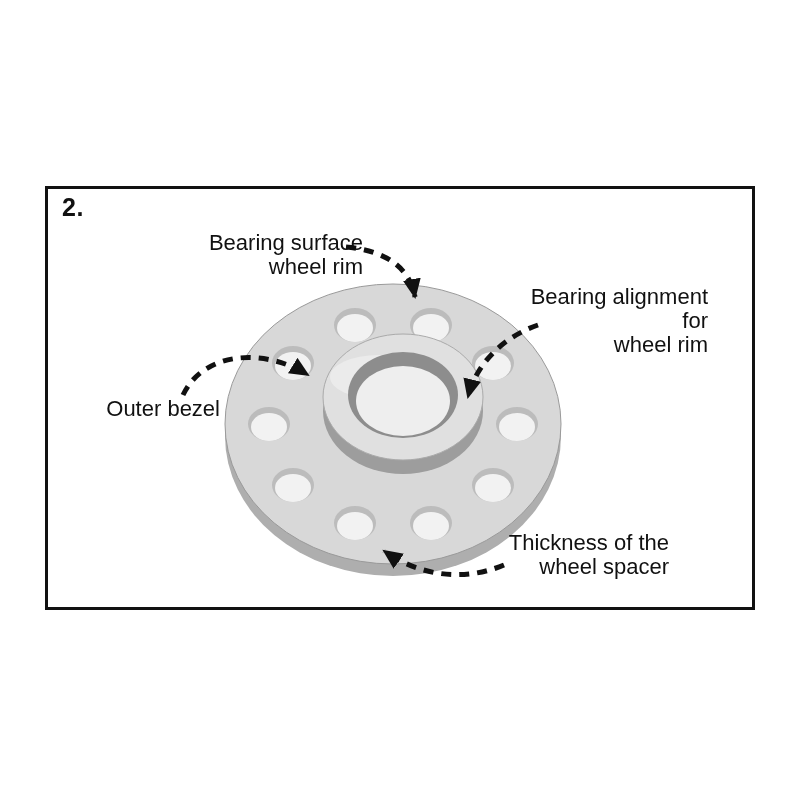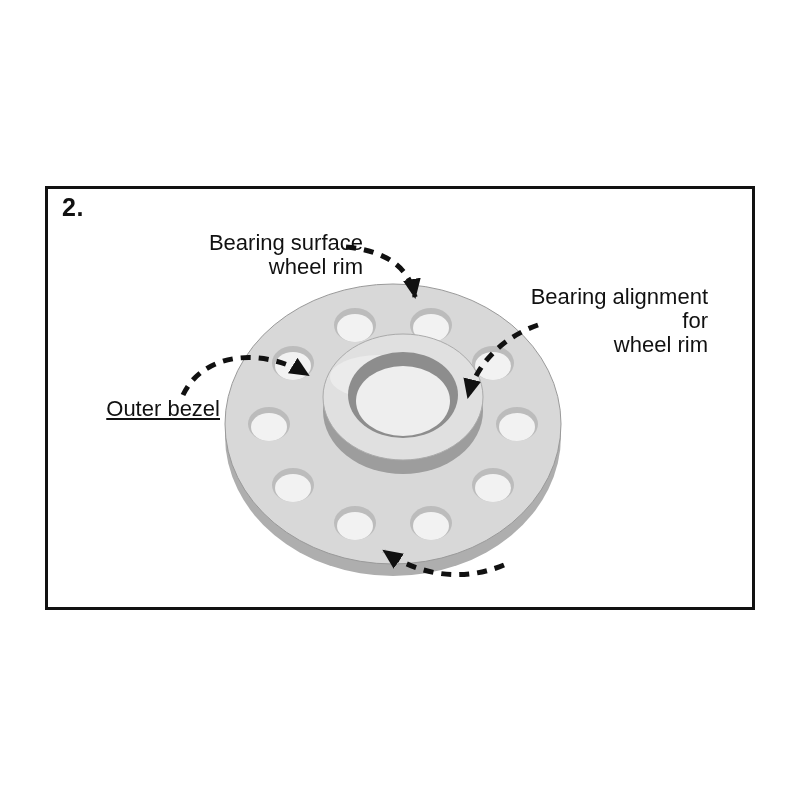--- a/index.html
+++ b/index.html
@@ -38,21 +38,21 @@
   .label {
     position: absolute;
     font-size: 22px;
     line-height: 24px;
     white-space: pre-line;
     text-align: right;
     color: #111111;
   }
   .label-bearing   { left: 140px; top: 42px;  width: 175px; }
   .label-center    { left: 460px; top: 96px;  width: 200px; }
-  .label-bezel     { left: 52px;  top: 208px; width: 120px; text-decoration: underline; }
+  .label-bezel     { left: 52px;  top: 208px; width: 120px; }
   .label-thickness { left: 456px; top: 342px; width: 165px; }
 </style>
 </head>
 <body>
 
 <div class="canvas">
   <div class="frame">
 
     <svg class="layer" viewBox="0 0 704 418">
       <defs>
@@ -108,15 +108,17 @@
         <path d="M 456 376 C 415 393, 372 387, 336 362" marker-end="url(#ah)"></path>
       </g>
     </svg>
 
     <div class="step">2.</div>
     <div class="label label-bearing">Bearing surface
 wheel rim</div>
     <div class="label label-center">Bearing alignment for
 wheel rim</div>
     <div class="label label-bezel">Outer bezel</div>
+    <div class="label label-thickness">Thickness of the
+wheel spacer</div>
 
   </div>
 </div>
 
 </body></html>

